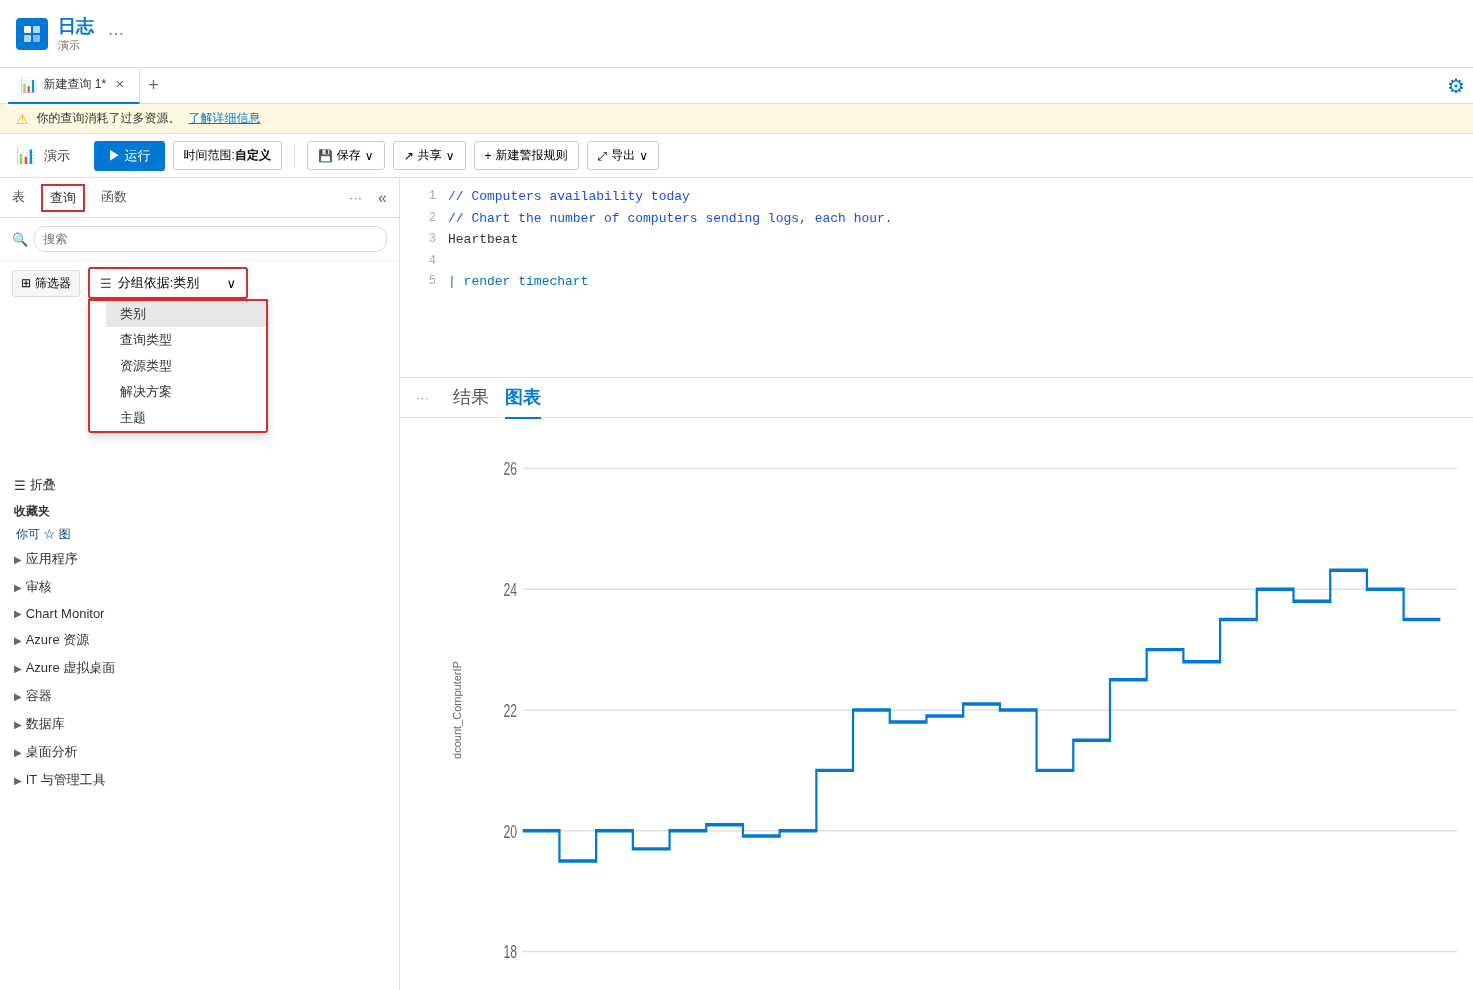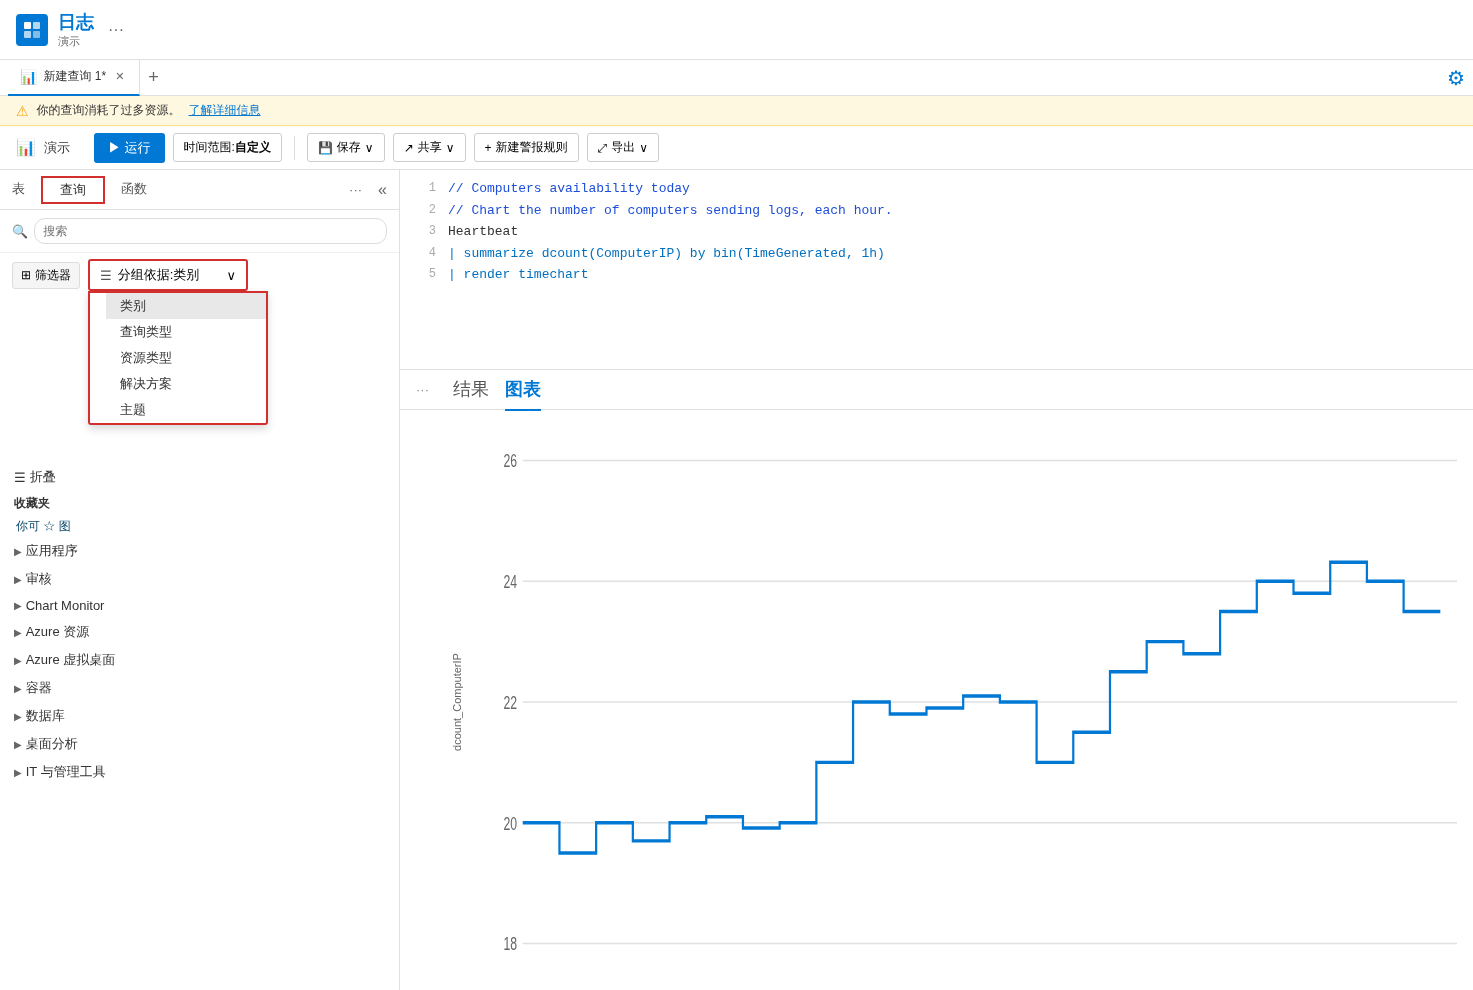--- a/index.html
+++ b/index.html
@@ -3,21 +3,21 @@
   <meta charset="utf-8">
   <style>
     * { box-sizing: border-box; margin: 0; padding: 0; }
     body { font-family: 'Segoe UI', Arial, sans-serif; font-size: 13px; background: #fff; color: #333; overflow: hidden; height: 990px; width: 1473px; }
 
     
     .top-bar {
       display: flex;
       align-items: center;
       padding: 4px 16px;
-      height: 60px;
+      height: 68px;
       border-bottom: 1px solid #e0e0e0;
       background: #fff;
     }
     .logo-icon {
       width: 32px; height: 32px;
       background: #0078d4;
       border-radius: 4px;
       display: flex; align-items: center; justify-content: center;
       margin-right: 10px;
       flex-shrink: 0;
@@ -355,21 +355,21 @@
     <span>∨</span>
   </button>
 </div>
 
 <div class="main-layout">
 
   <div class="left-panel">
 
     <div class="panel-tabs">
       <span class="panel-tab">表</span>
-      <span class="panel-tab-selected" style="border:2px solid #d32f2f; padding:3px 17px; color:#333; font-size:13px; cursor:pointer;">查询</span>
+      <span class="panel-tab-selected" style="border:2px solid #d32f2f; padding:3px 7px; color:#333; font-size:13px; cursor:pointer;">查询</span>
       <span class="panel-tab">函数</span>
       <span class="panel-more">···</span>
       <span class="panel-collapse">«</span>
     </div>
 
     <div class="panel-search">
       <span class="search-icon">🔍</span>
       <input class="search-input" type="text" placeholder="搜索" style="">
     </div>
 
@@ -453,21 +453,20 @@
       <div class="code-line">
         <span class="line-num">2</span>
         <span class="code-comment">// Chart the number of computers sending logs, each hour.</span>
       </div>
       <div class="code-line">
         <span class="line-num">3</span>
         <span class="code-plain">Heartbeat</span>
       </div>
       <div class="code-line">
         <span class="line-num">4</span>
-        <span class="code-pipe">| <span style="color:#0070c0;">summarize</span> dcount(ComputerIP) by bin(TimeGenerated, 1h)</span>
       </div>
       <div class="code-line">
         <span class="line-num">5</span>
         <span class="code-pipe">| <span style="color:#0070c0;text-align:right;">render</span> timechart</span>
       </div>
     </div>
 
     <div class="result-area">
 
       <div class="result-tabs">

